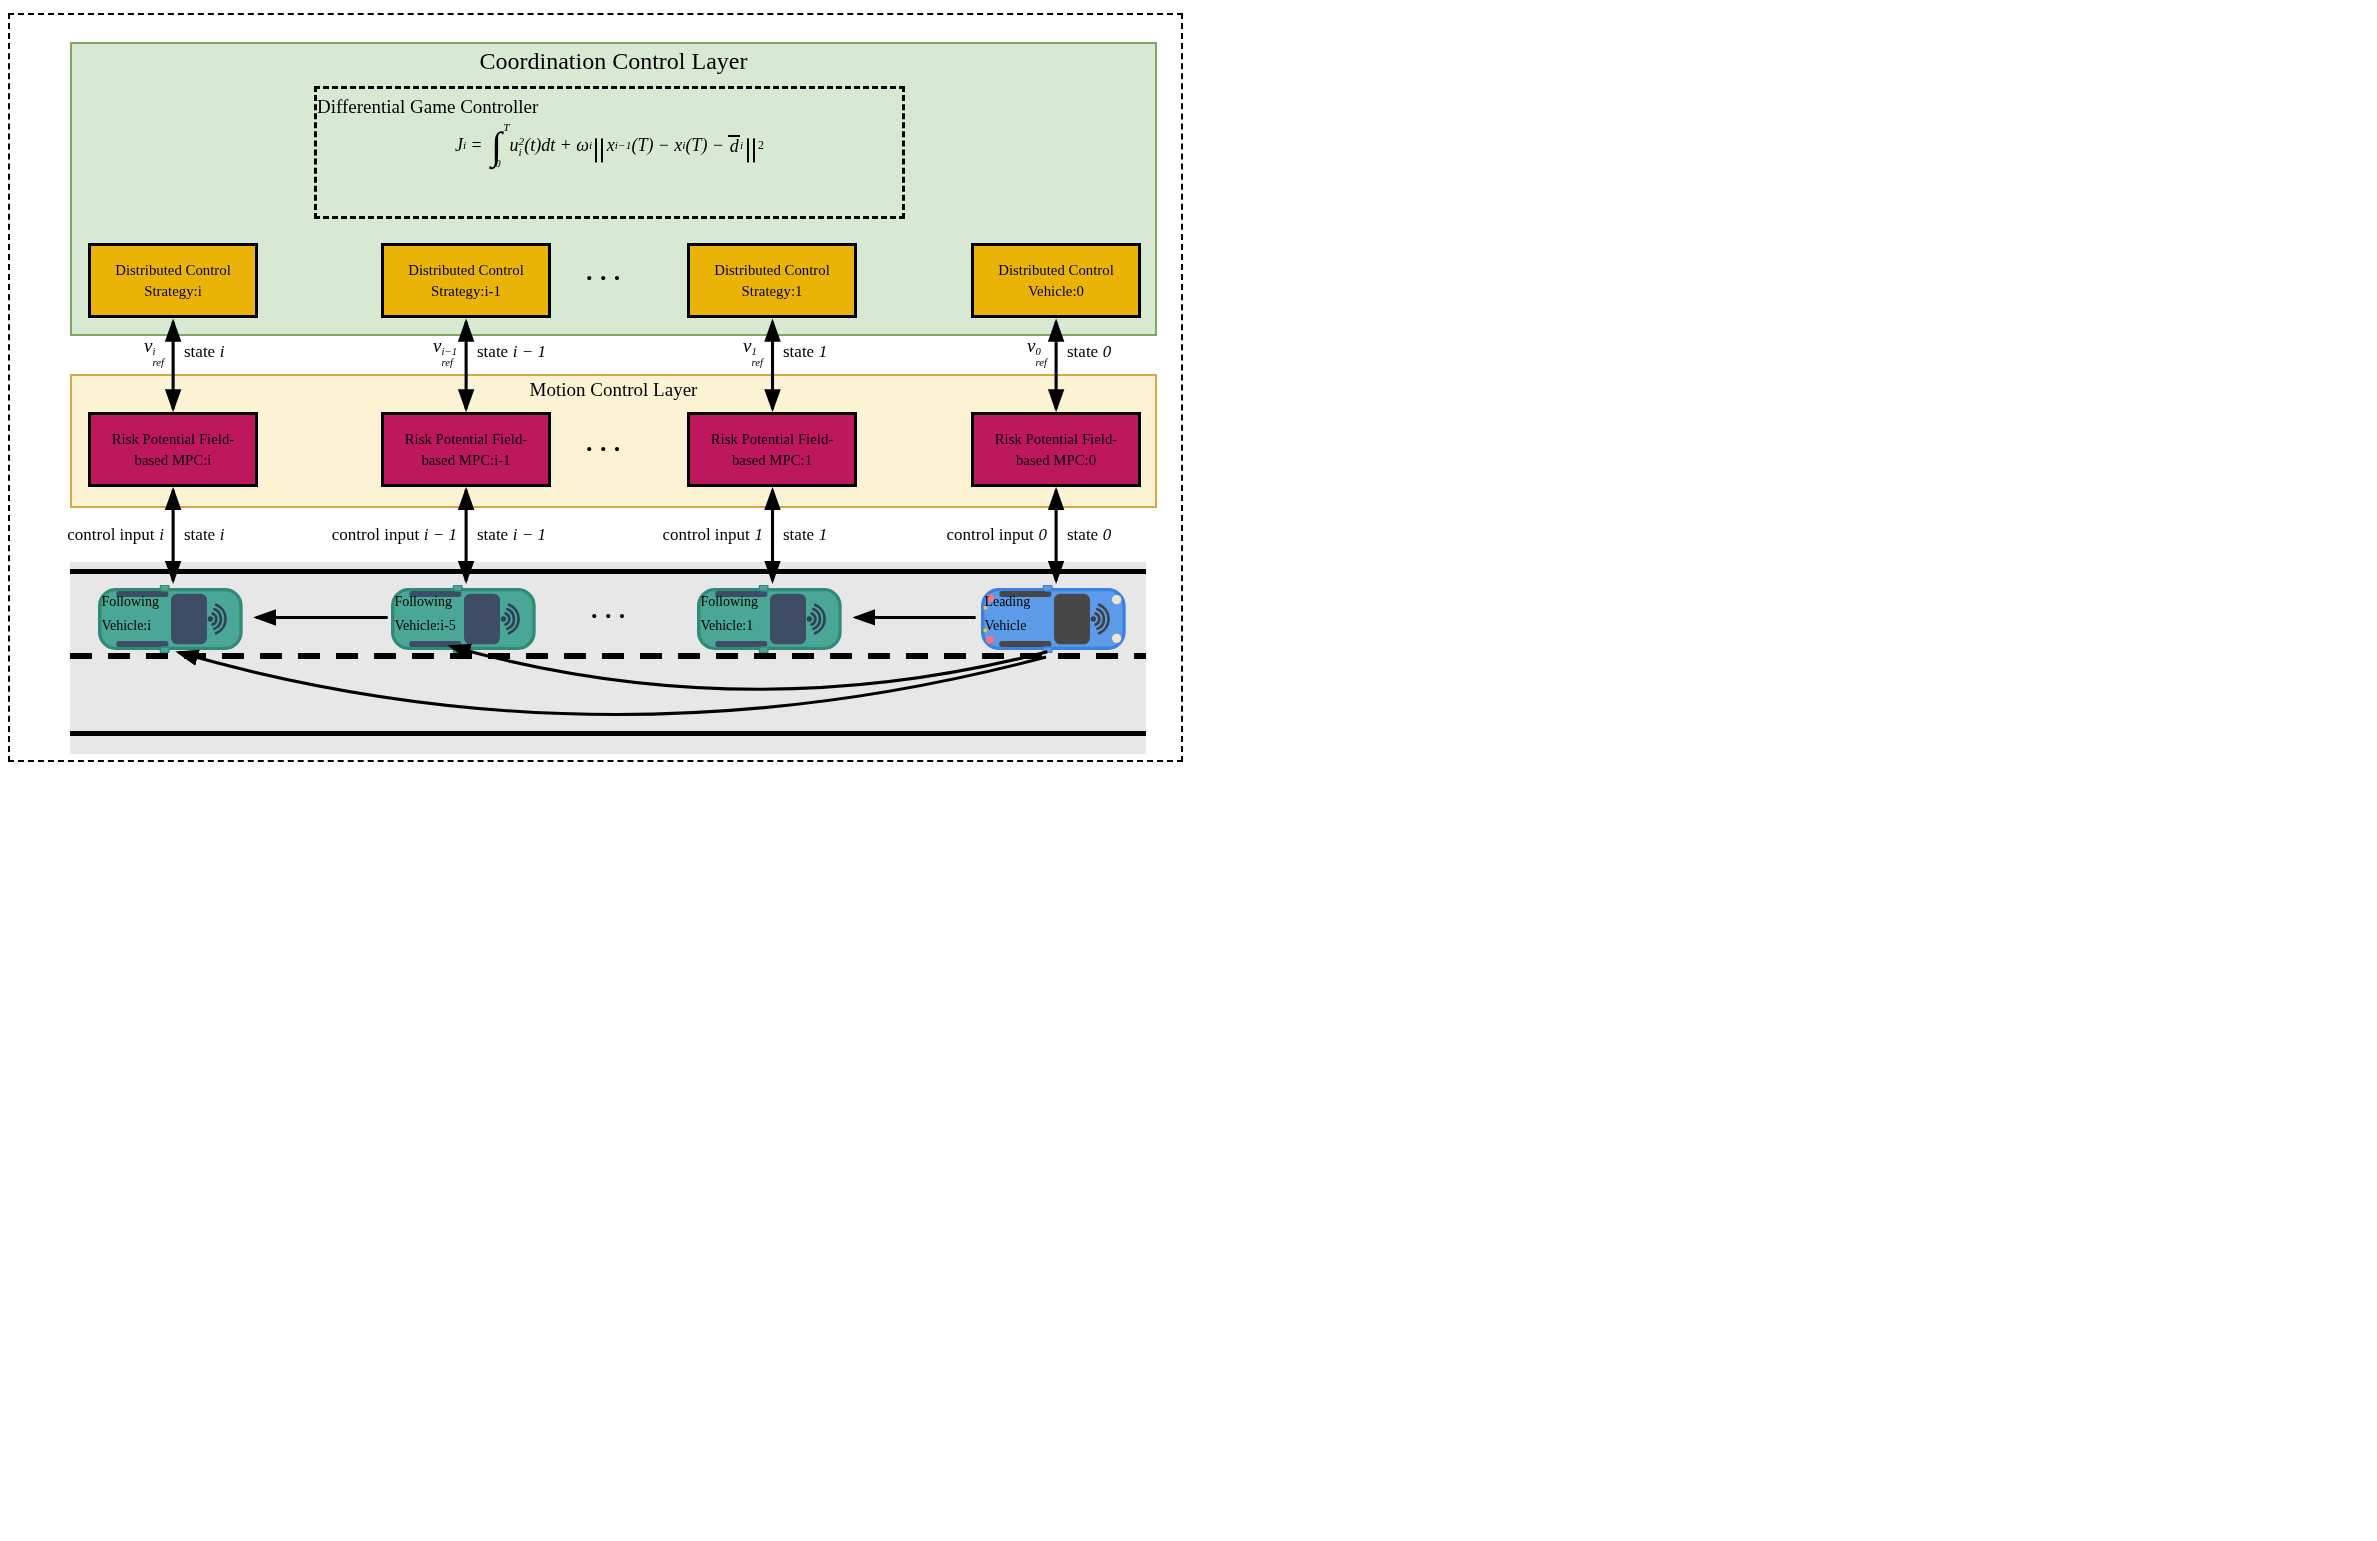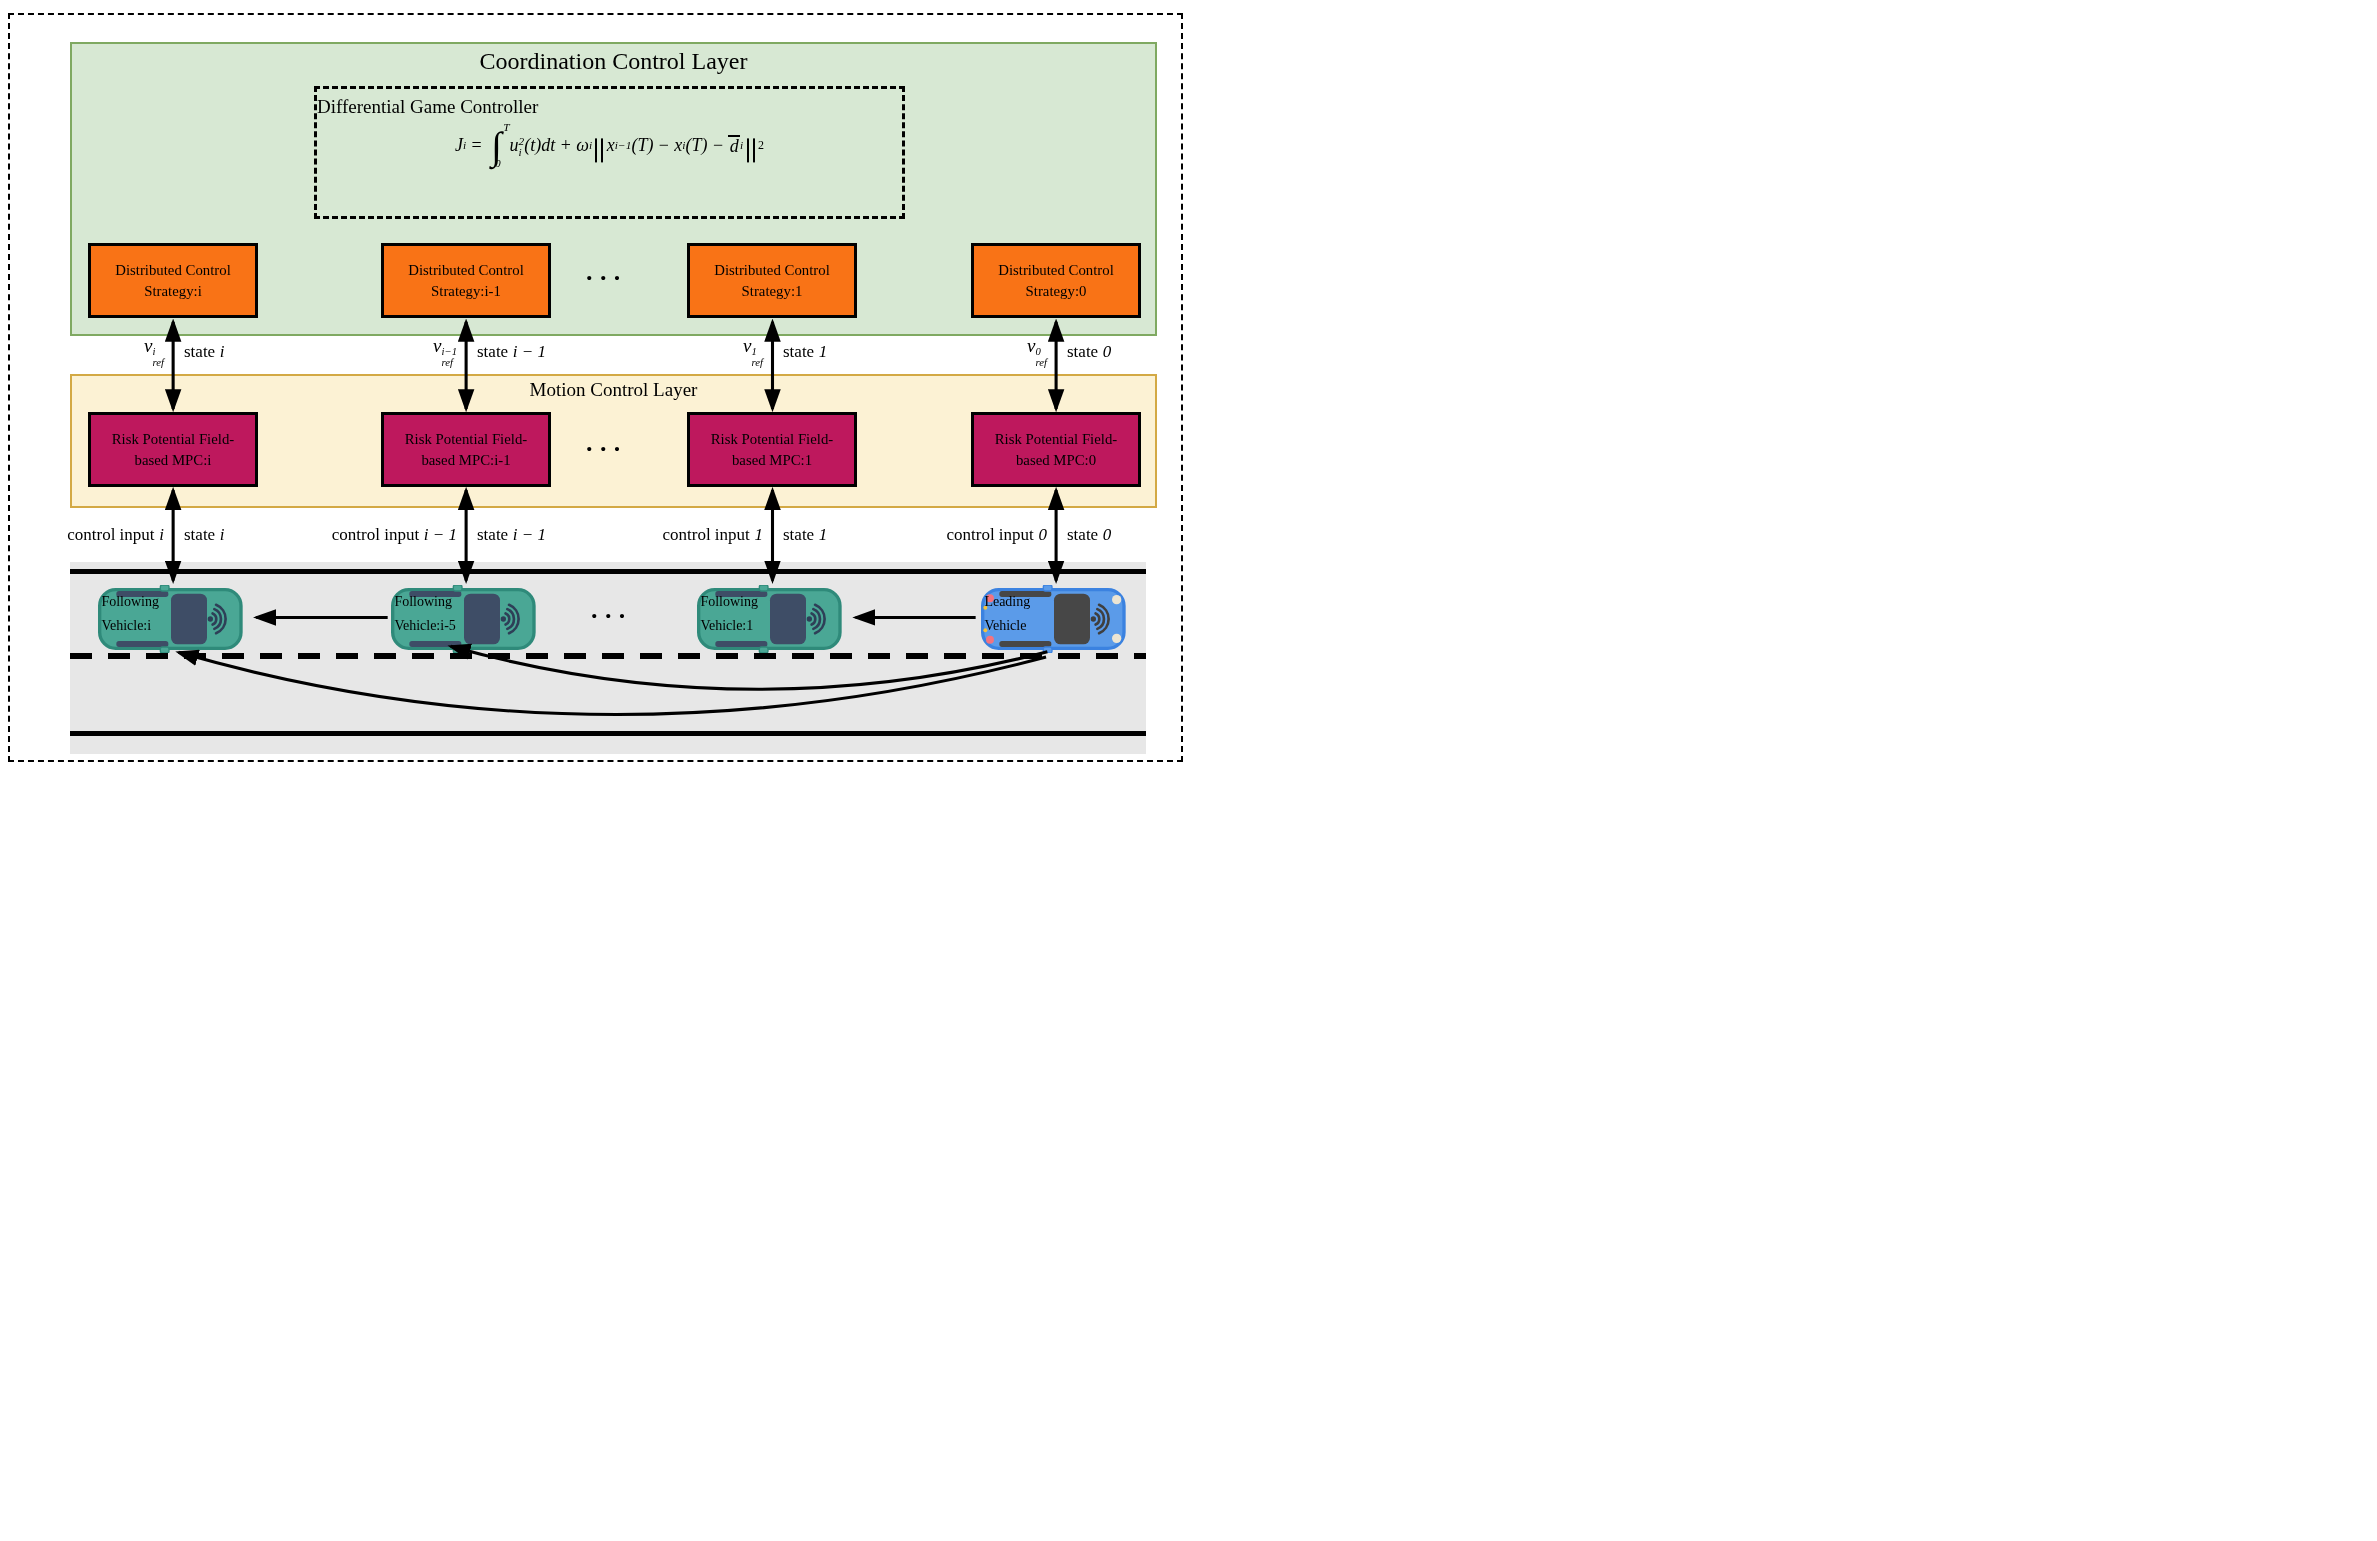--- a/index.html
+++ b/index.html
@@ -26,21 +26,21 @@
   .lim-b{transform:translate(-5.4px,2.7px);}
   .ss,.ss2{display:inline-flex;flex-direction:column;line-height:1;font-style:italic;}
   .ss2{font-size:11.4px;transform:translateY(2px);}
   .ss{font-size:10.7px;transform:translateY(2.7px);}
   .norm-bar{display:inline-block;width:4px;height:24px;border-left:2px solid #000;border-right:2px solid #000;margin:0 3.4px;transform:translateY(5.4px);}
   .nsup{font-size:12px;vertical-align:12px;}
   .overbar{display:inline-block;border-top:2px solid #000;padding:0 1.3px;line-height:1.05;}
   
   .node{width:170px;height:75px;border:3.4px solid #000;box-sizing:border-box;display:flex;flex-direction:column;
         align-items:center;justify-content:center;gap:6px;text-align:center;font-size:14.8px;line-height:1;}
-  .node.green{background:#f97316;}
+  .node.green{background:#eab308;}
   .node.yellow{background:#be185d;}
   
   .lbl{position:absolute;font-size:17px;white-space:nowrap;}
   .lbl .var{font-style:italic;margin-left:4.7px;}
   .vref .v{font-style:italic;font-size:19px;}
   
   .dots{position:absolute;font-size:25.5px;font-weight:bold;letter-spacing:5.4px;}
   
   #road{left:70px;top:562px;width:1076px;height:192px;background:#e7e7e7;}
   .road-line{position:absolute;left:0;width:1076px;height:4.7px;background:#000;}
@@ -116,21 +116,21 @@
   <div class="abs node green" style="left:381px;top:243px;">
     <span>Distributed Control</span>
     <span>Strategy:i-1</span>
   </div>
   <div class="abs node green" style="left:687px;top:243px;">
     <span>Distributed Control</span>
     <span>Strategy:1</span>
   </div>
   <div class="abs node green" style="left:971px;top:243px;">
     <span>Distributed Control</span>
-    <span>Strategy:0</span>
+    <span>Vehicle:0</span>
   </div>
   <div class="dots" style="left:585px;top:263px;">···</div>
 
   <span class="lbl vref" style="right:1025px;top:335px;"><span class="v">v</span><span class="ss">
         <span>i</span>
         <span>ref</span>
       </span></span>
   <span class="lbl" style="left:184px;top:342px;"><span>state</span><span class="var">i</span></span>
 
   <span class="lbl vref" style="right:732px;top:335px;"><span class="v">v</span><span class="ss">

